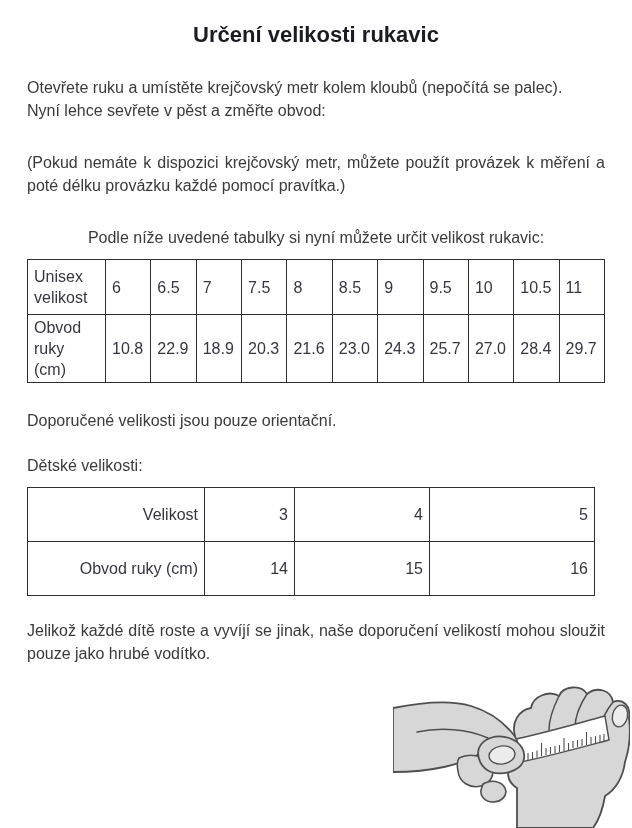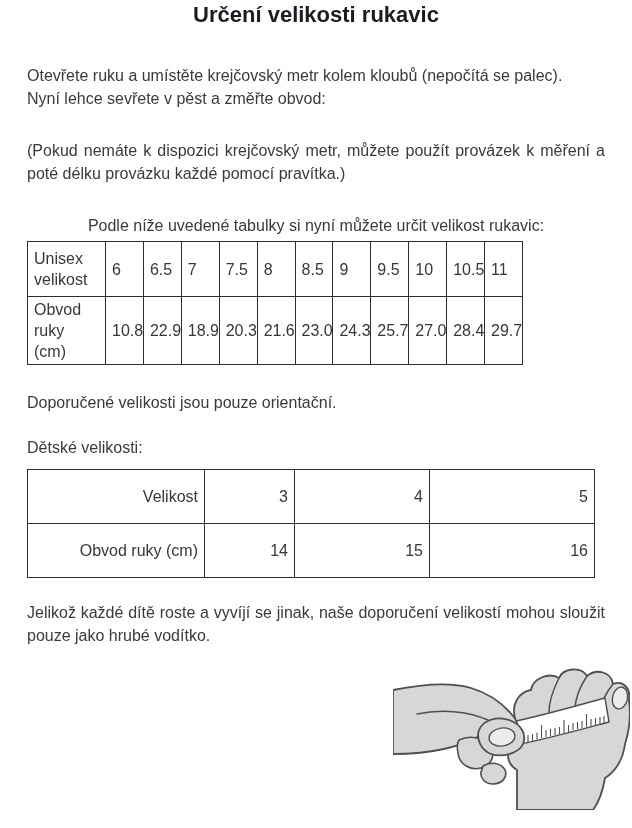--- a/index.html
+++ b/index.html
@@ -1,37 +1,37 @@
 <!DOCTYPE html>
 <html><head>
 <meta charset="utf-8">
 <style>
   html,body{margin:0;padding:0;background:#ffffff;}
   .page{
     width:632px;height:828px;box-sizing:border-box;
-    padding:2px 27px 0 27px;
+    padding:22px 27px 0 27px;
     font-family:"Liberation Sans","DejaVu Sans",sans-serif;
     font-size:16px;line-height:23px;color:#3a3a3a;
     position:relative;overflow:hidden;background:#ffffff;
   }
   .title{
     font-size:22px;line-height:26px;font-weight:700;
     text-align:center;color:#1b1b24;margin:0;
   }
   p{margin:0;}
   .just{text-align:justify;}
-  .intro{margin-top:36px;}
+  .intro{margin-top:28px;}
   .alt-note{margin-top:29px;}
   .lead{margin-top:29px;text-align:center;}
   .disclaimer{margin-top:26px;}
   .kids-heading{margin-top:22px;}
   .kids-note{margin-top:23px;}
   table{border-collapse:collapse;color:#363640;table-layout:fixed;}
   td{border:1.5px solid #2e2e2e;}
-  .glove-table{margin-top:4px;width:496px;}
+  .glove-table{margin-top:10px;width:578px;}
   .glove-table td{height:50px;padding:2px 6px;line-height:21px;vertical-align:middle;text-align:left;}
   .kids-table{margin-top:10px;width:567px;}
   .kids-table td{height:49px;padding:2px 6px;vertical-align:middle;text-align:right;}
   .illustration{margin-top:13px;display:flex;justify-content:flex-end;margin-right:-25px;}
 </style>
 </head>
 <body>
 
 <div class="page">
 

